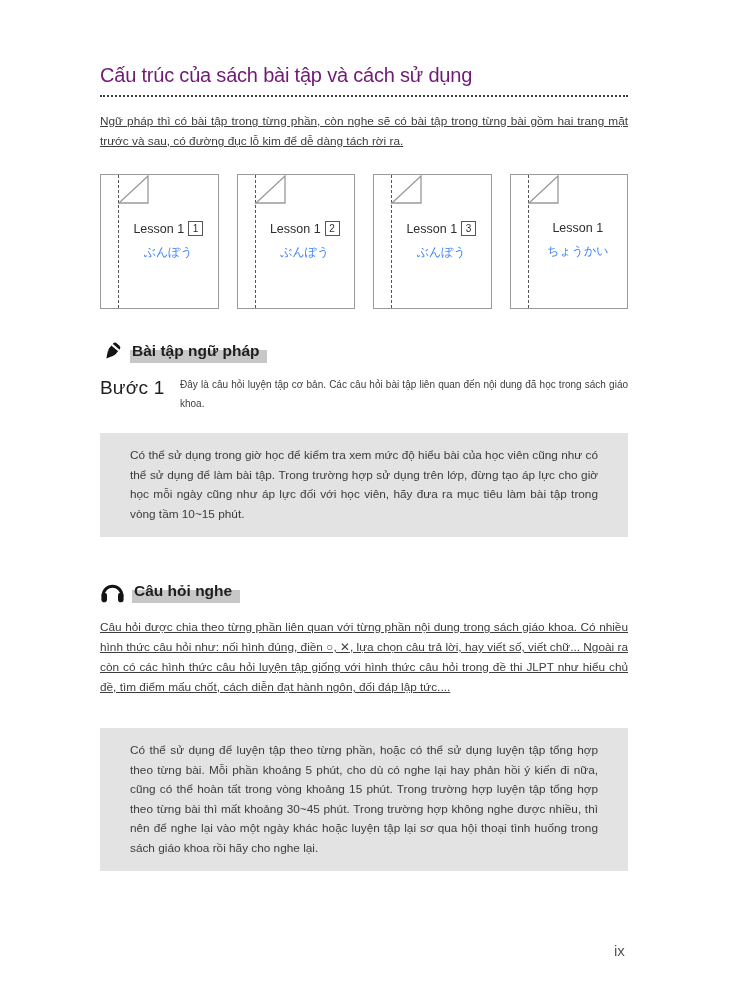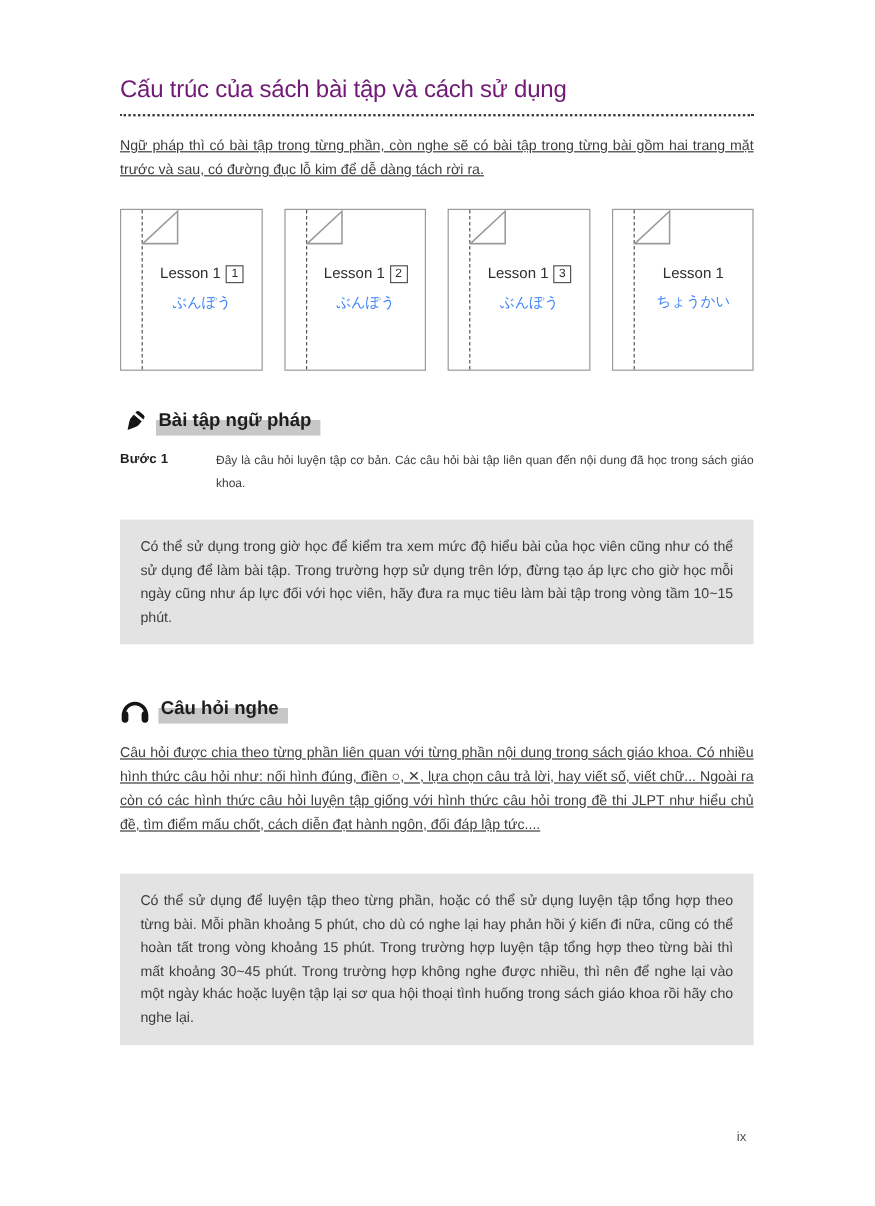--- a/index.html
+++ b/index.html
@@ -53,39 +53,39 @@
   .sh2{margin-top:44px;}
   .hl{
     background:linear-gradient(to bottom, rgba(0,0,0,0) 42%, #c7c7c7 42%);
     padding:1px 8px 3px 2px;
   }
 
   
   .steps{margin-top:13px;}
   .step{display:flex;margin-bottom:9px;}
   .step-label{
-    width:80px;flex:0 0 80px;font-weight:700;font-size:11px;color:#1f1f1f;
+    width:80px;flex:0 0 80px;font-weight:400;font-size:19px;color:#1f1f1f;
     padding-top:1px;letter-spacing:0.2px;
   }
   .step-text{
     flex:1;font-size:10px;line-height:18.5px;text-align:justify;color:#3d3d3d;
   }
 
   
   .note{
-    background:#e3e3e3;padding:13px 17px;font-size:11.8px;line-height:19.5px;
+    background:#e3e3e3;padding:13px 30px;font-size:11.8px;line-height:19.5px;
     text-align:justify;color:#3c3c3c;
   }
   .note1{margin-top:11px;}
   .note2{margin-top:31px;}
 
   .listen-par{margin-top:9px;}
 
   .page-num{
-    position:absolute;top:942px;left:614px;font-size:11px;color:#555;
+    position:absolute;top:942px;left:614px;font-size:15px;color:#555;
   }
 </style>
 </head>
 <body>
 
 <div class="content">
 
   <h1 class="page-title">Cấu trúc của sách bài tập và cách sử dụng</h1>
 
   <p class="body-par">Ngữ pháp thì có bài tập trong từng phần, còn nghe sẽ có bài tập trong từng bài gồm hai trang mặt trước và sau, có đường đục lỗ kim để dễ dàng tách rời ra.</p>

